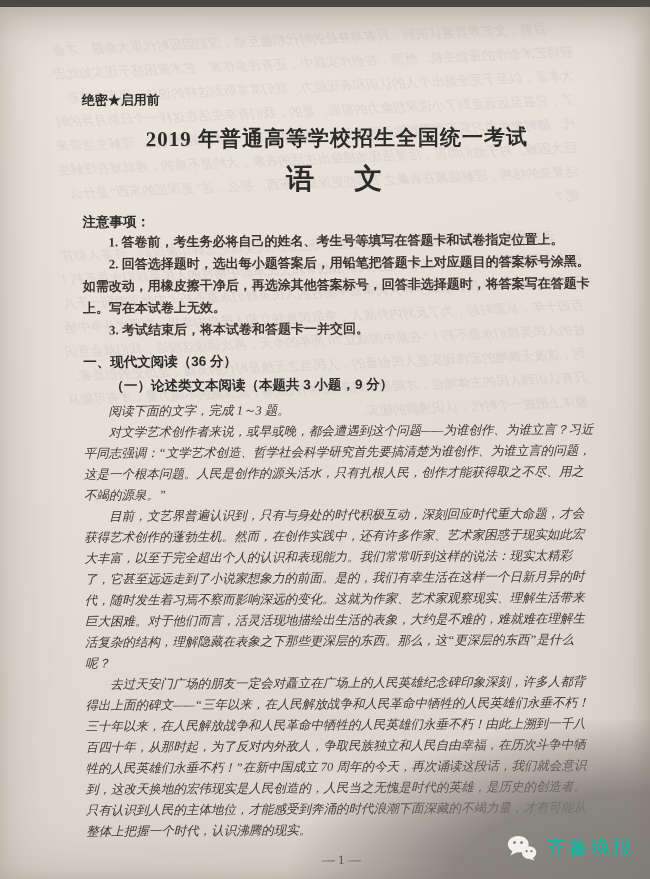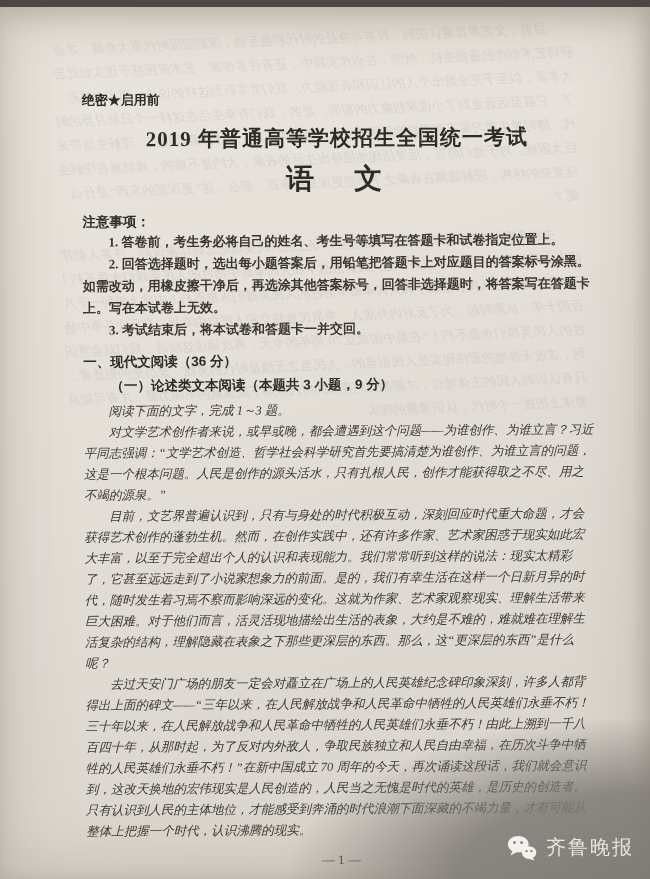--- a/index.html
+++ b/index.html
@@ -81,21 +81,21 @@
   
   .corner-shade{
     position:absolute;right:0;bottom:0;width:360px;height:160px;
     background:radial-gradient(ellipse at 100% 100%,
       rgba(126,122,116,.97) 0%, rgba(126,122,116,.85) 38%, rgba(126,122,116,0) 72%);
     pointer-events:none;
   }
   .watermark{
     position:absolute;right:16px;bottom:18px;
     display:flex;align-items:center;gap:9px;
-    color:#e5e5e5;font-family:"Liberation Sans", sans-serif;
+    color:#14b8a6;font-family:"Liberation Sans", sans-serif;
     font-size:20px;letter-spacing:2px;font-weight:500;
   }
   .watermark svg{display:block;}
 </style>
 </head>
 <body>
 
 <div class="photo">
 
   <div class="paper">

